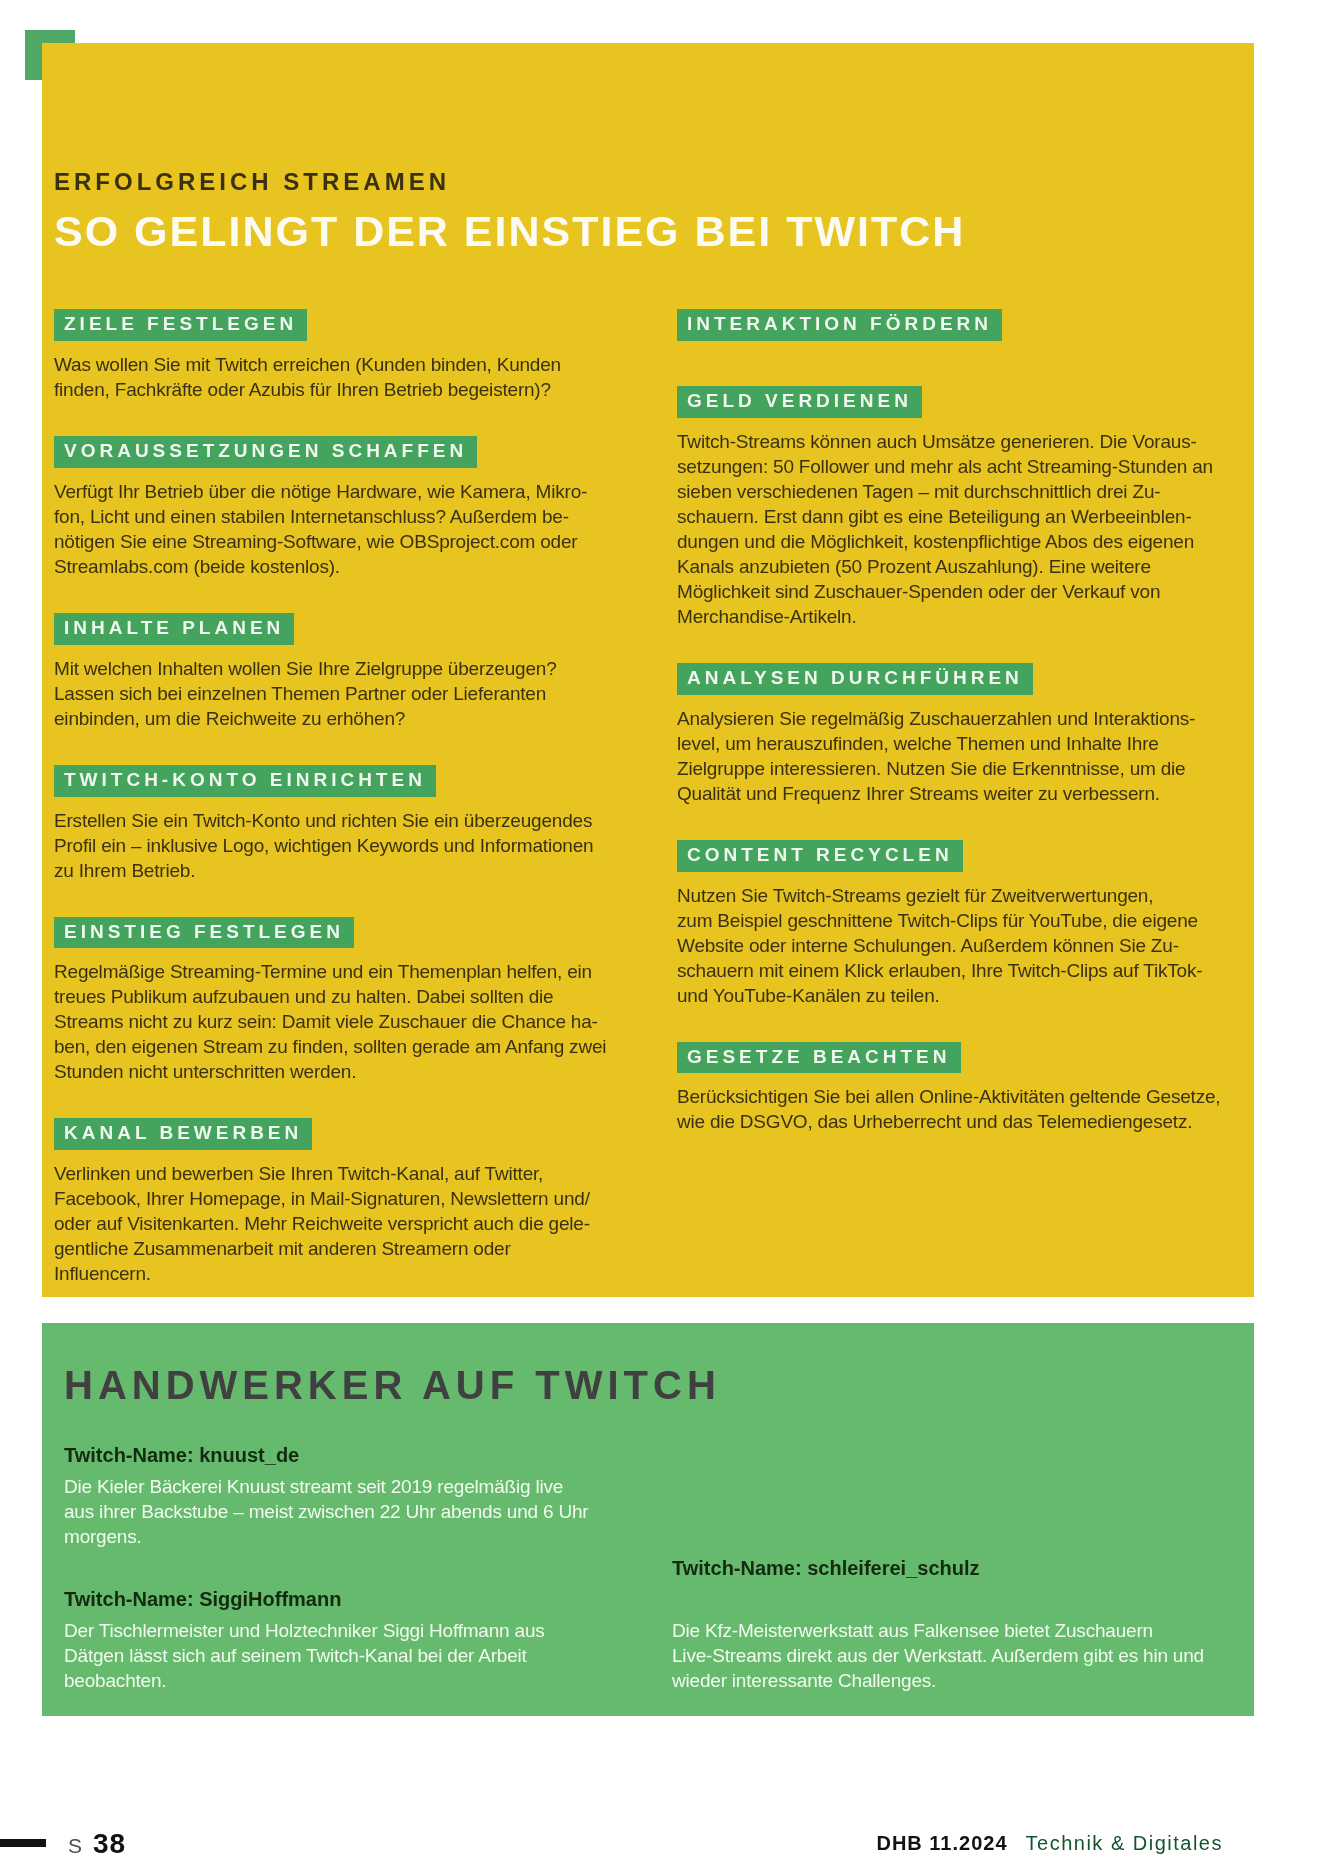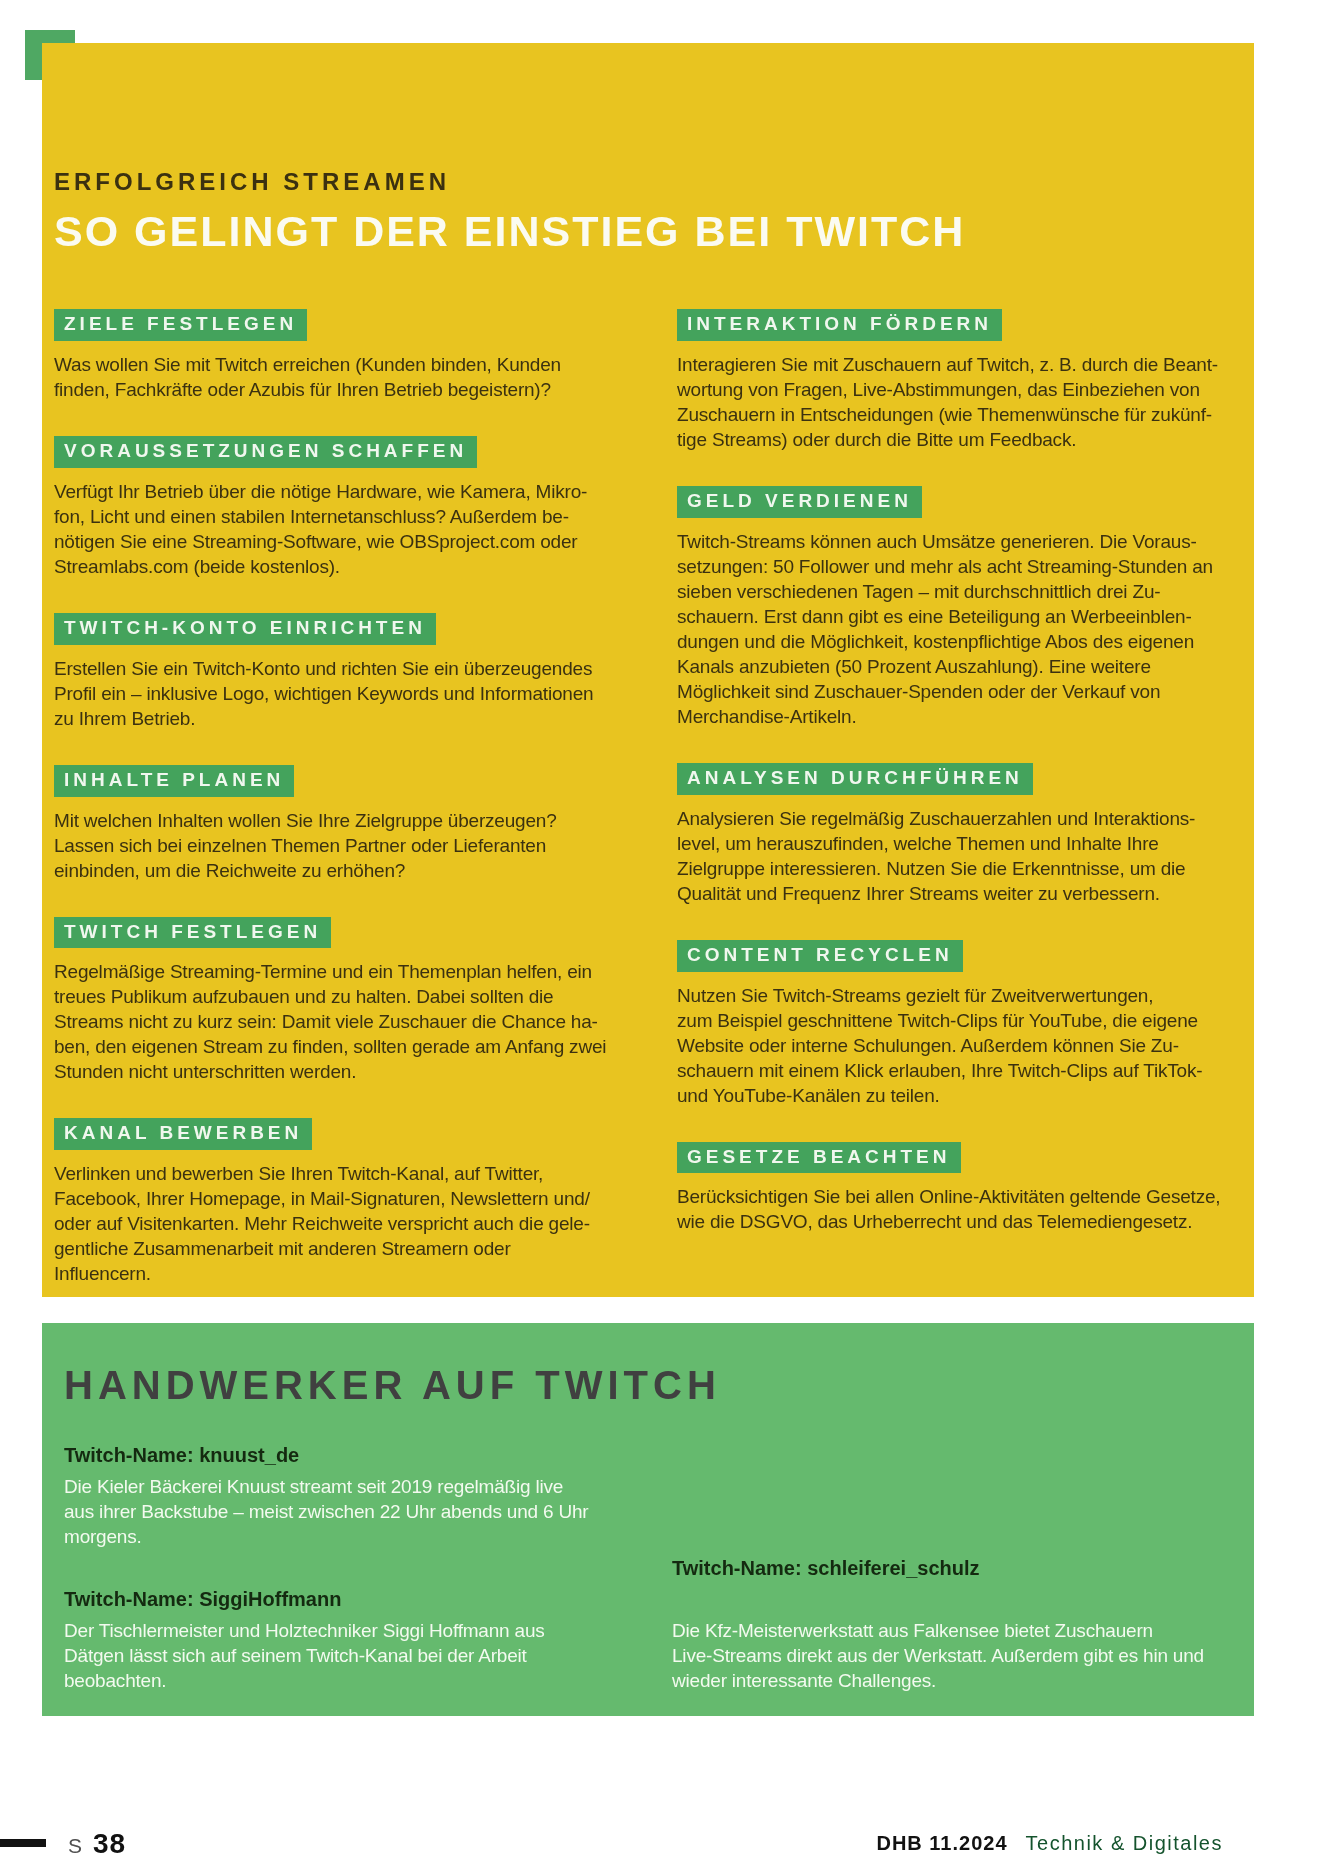--- a/index.html
+++ b/index.html
@@ -157,55 +157,51 @@
 finden, Fachkräfte oder Azubis für Ihren Betrieb begeistern)?</p>
         </div>
         <div class="tip-section">
           <span class="tip-heading">VORAUSSETZUNGEN SCHAFFEN</span>
           <p class="tip-body">Verfügt Ihr Betrieb über die nötige Hardware, wie Kamera, Mikro-
 fon, Licht und einen stabilen Internetanschluss? Außerdem be-
 nötigen Sie eine Streaming-Software, wie OBSproject.com oder
 Streamlabs.com (beide kostenlos).</p>
         </div>
         <div class="tip-section">
+          <span class="tip-heading">INHALTE PLANEN</span>
+          <p class="tip-body">Mit welchen Inhalten wollen Sie Ihre Zielgruppe überzeugen?
+Lassen sich bei einzelnen Themen Partner oder Lieferanten
+einbinden, um die Reichweite zu erhöhen?</p>
+        </div>
+        <div class="tip-section">
           <span class="tip-heading">TWITCH-KONTO EINRICHTEN</span>
           <p class="tip-body">Erstellen Sie ein Twitch-Konto und richten Sie ein überzeugendes
 Profil ein – inklusive Logo, wichtigen Keywords und Informationen
 zu Ihrem Betrieb.</p>
         </div>
         <div class="tip-section">
-          <span class="tip-heading">INHALTE PLANEN</span>
-          <p class="tip-body">Mit welchen Inhalten wollen Sie Ihre Zielgruppe überzeugen?
-Lassen sich bei einzelnen Themen Partner oder Lieferanten
-einbinden, um die Reichweite zu erhöhen?</p>
-        </div>
-        <div class="tip-section">
-          <span class="tip-heading">TWITCH FESTLEGEN</span>
+          <span class="tip-heading">EINSTIEG FESTLEGEN</span>
           <p class="tip-body">Regelmäßige Streaming-Termine und ein Themenplan helfen, ein
 treues Publikum aufzubauen und zu halten. Dabei sollten die
 Streams nicht zu kurz sein: Damit viele Zuschauer die Chance ha-
 ben, den eigenen Stream zu finden, sollten gerade am Anfang zwei
 Stunden nicht unterschritten werden.</p>
         </div>
         <div class="tip-section">
           <span class="tip-heading">KANAL BEWERBEN</span>
           <p class="tip-body">Verlinken und bewerben Sie Ihren Twitch-Kanal, auf Twitter,
 Facebook, Ihrer Homepage, in Mail-Signaturen, Newslettern und/
 oder auf Visitenkarten. Mehr Reichweite verspricht auch die gele-
 gentliche Zusammenarbeit mit anderen Streamern oder Influencern.</p>
         </div>
       </div>
 
       <div class="col">
         <div class="tip-section">
           <span class="tip-heading">INTERAKTION FÖRDERN</span>
-          <p class="tip-body">Interagieren Sie mit Zuschauern auf Twitch, z. B. durch die Beant-
-wortung von Fragen, Live-Abstimmungen, das Einbeziehen von
-Zuschauern in Entscheidungen (wie Themenwünsche für zukünf-
-tige Streams) oder durch die Bitte um Feedback.</p>
         </div>
         <div class="tip-section">
           <span class="tip-heading">GELD VERDIENEN</span>
           <p class="tip-body">Twitch-Streams können auch Umsätze generieren. Die Voraus-
 setzungen: 50 Follower und mehr als acht Streaming-Stunden an
 sieben verschiedenen Tagen – mit durchschnittlich drei Zu-
 schauern. Erst dann gibt es eine Beteiligung an Werbeeinblen-
 dungen und die Möglichkeit, kostenpflichtige Abos des eigenen
 Kanals anzubieten (50 Prozent Auszahlung). Eine weitere
 Möglichkeit sind Zuschauer-Spenden oder der Verkauf von

